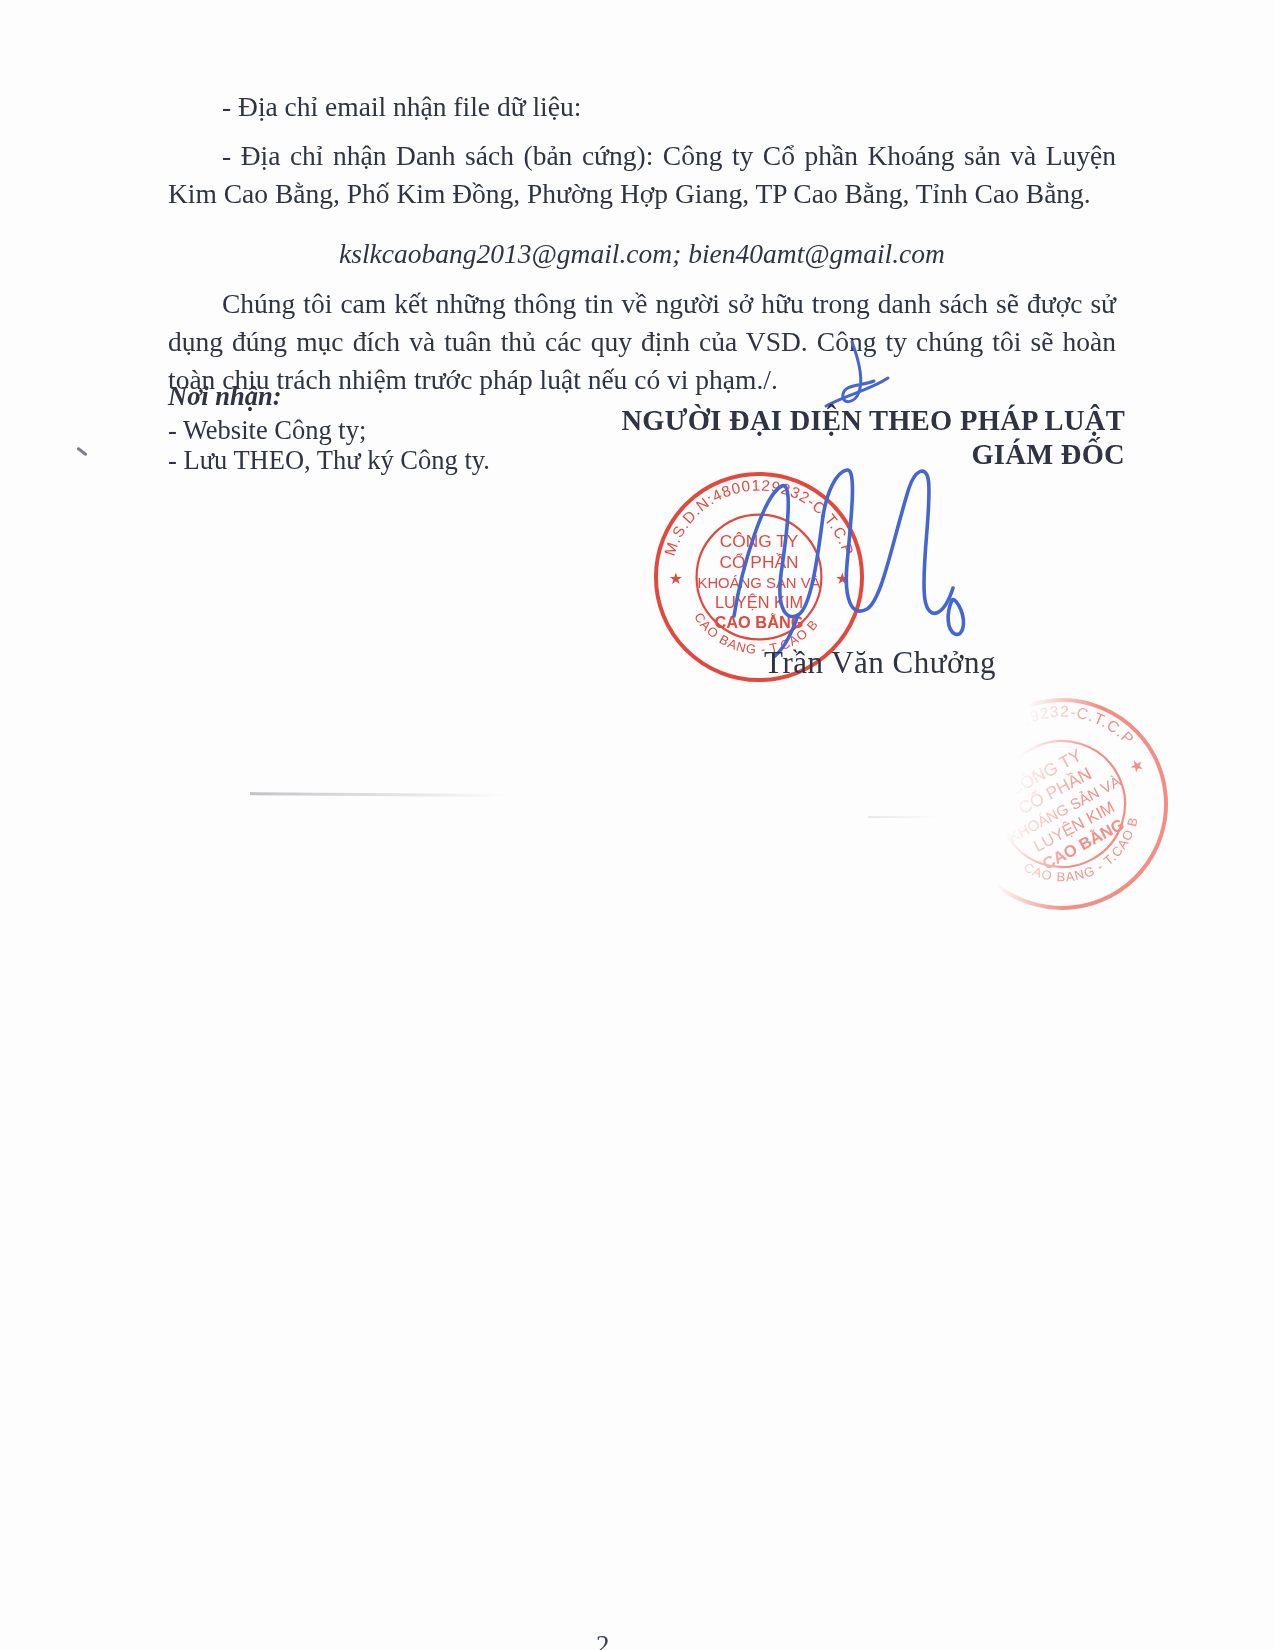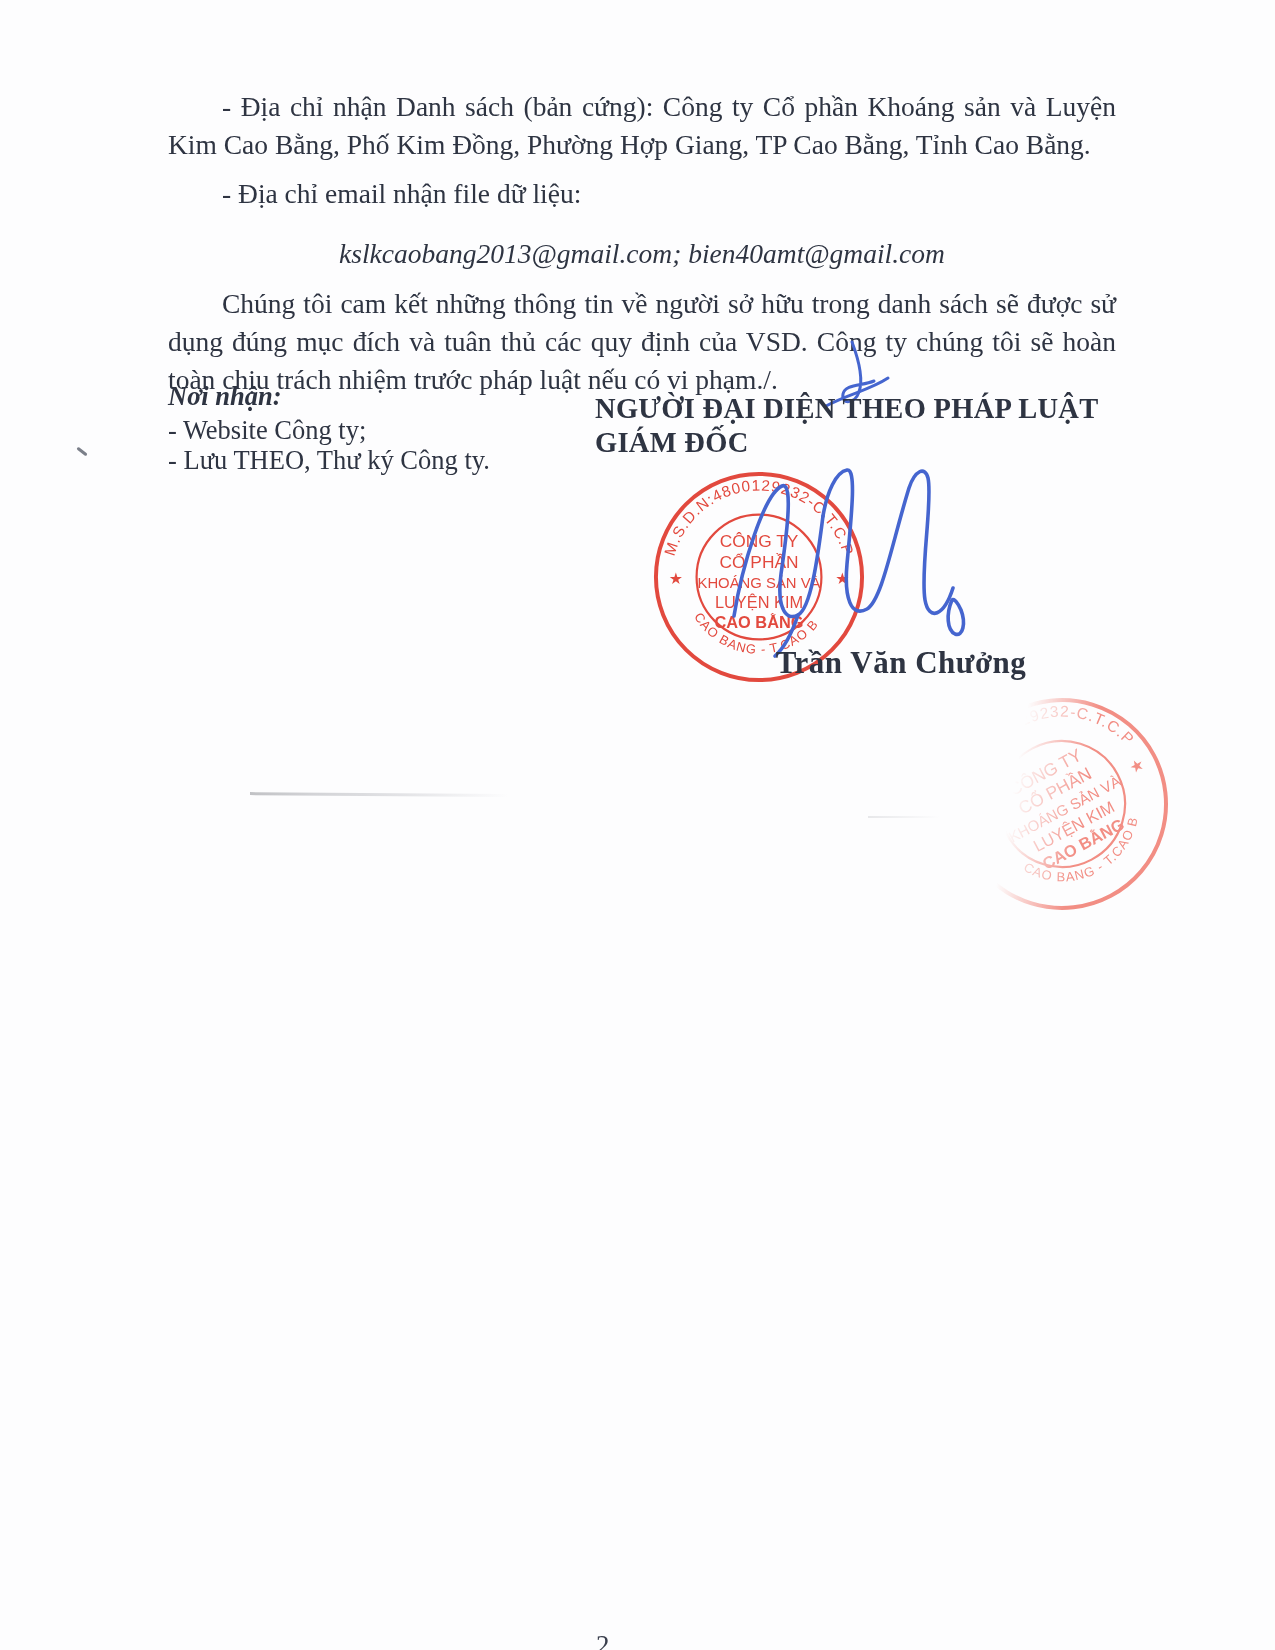--- a/index.html
+++ b/index.html
@@ -10,52 +10,52 @@
   }
   .main-text{
     position:absolute;left:168px;top:88px;width:948px;
     font-size:27.5px;line-height:38px;text-align:justify;
   }
   .para{margin:0 0 11px 0;text-indent:54px;}
   .email-line{text-indent:0;text-align:center;font-style:italic;margin:22px 0 12px 0;}
   .recipients{position:absolute;left:168px;top:381px;font-size:26.5px;line-height:30.5px;}
   .recipients-heading{font-weight:bold;font-style:italic;margin:0 0 3px 0;}
   .recipient-item{margin:0;}
-  .sign-block{position:absolute;left:595px;top:392px;width:530px;text-align:left;}
+  .sign-block{position:absolute;left:595px;top:404px;width:530px;text-align:right;}
   .sign-title{font-weight:bold;font-size:28.5px;line-height:34px;letter-spacing:.3px;}
   .stamp-main{position:absolute;left:650px;top:468px;width:218px;height:218px;opacity:.92;}
   .stamp-partial{
     position:absolute;left:952px;top:694px;width:220px;height:222px;opacity:.78;
     -webkit-mask-image:linear-gradient(100deg, transparent 30%, #000 58%);
     mask-image:linear-gradient(100deg, transparent 30%, #000 58%);
   }
   .stamp-rotate{width:220px;height:220px;transform:rotate(-28deg);}
   .signature-svg{position:absolute;left:712px;top:448px;}
   .initial-svg{position:absolute;left:818px;top:334px;}
   .signer-name{
-    position:absolute;left:745px;top:645px;width:312px;text-align:center;
-    font-weight:bold;font-size:31px;letter-spacing:.5px;
+    position:absolute;left:724px;top:645px;width:312px;text-align:center;
+    font-weight:normal;font-size:31px;letter-spacing:.5px;
   }
   .page-number{position:absolute;left:596px;top:1630px;font-size:27px;color:#3a3f4d;}
   .artifact{position:absolute;}
   .artifact-grave{left:76px;top:450px;width:12px;height:3px;background:#5a5f6b;
     transform:rotate(38deg);border-radius:2px;opacity:.8;}
   .artifact-smudge1{left:250px;top:793px;width:258px;height:3px;opacity:.38;
     background:linear-gradient(to right,#5f6168 0%,#8d8f96 25%,#b9bac0 60%,transparent 100%);
     transform:rotate(.4deg);}
   .artifact-smudge2{left:868px;top:816px;width:72px;height:2px;opacity:.22;
     background:linear-gradient(to right,#9a9ca3,transparent);}
   svg text{font-family:"Liberation Sans", sans-serif;}
 </style>
 </head>
 <body>
 
 <div class="main-text">
+  <p class="para">- Địa chỉ email nhận file dữ liệu:</p>
   <p class="para">- Địa chỉ nhận Danh sách (bản cứng): Công ty Cổ phần Khoáng sản và Luyện Kim Cao Bằng, Phố Kim Đồng, Phường Hợp Giang, TP Cao Bằng, Tỉnh Cao Bằng.</p>
-  <p class="para">- Địa chỉ email nhận file dữ liệu:</p>
   <p class="para email-line">kslkcaobang2013@gmail.com; bien40amt@gmail.com</p>
   <p class="para">Chúng tôi cam kết những thông tin về người sở hữu trong danh sách sẽ được sử dụng đúng mục đích và tuân thủ các quy định của VSD. Công ty chúng tôi sẽ hoàn toàn chịu trách nhiệm trước pháp luật nếu có vi phạm./.</p>
 </div>
 
 <svg class="initial-svg" width="80" height="80" viewBox="0 0 80 80">
   <path d="M 34,8 C 40,24 46,44 41,58 C 37,70 23,71 25,60 C 27,50 44,52 56,47" fill="none" stroke="#4565cf" stroke-width="3" stroke-linecap="round"></path>
   <path d="M 8,72 C 30,60 52,56 70,44" fill="none" stroke="#4565cf" stroke-width="3" stroke-linecap="round"></path>
 </svg>
 
 <div class="recipients">

